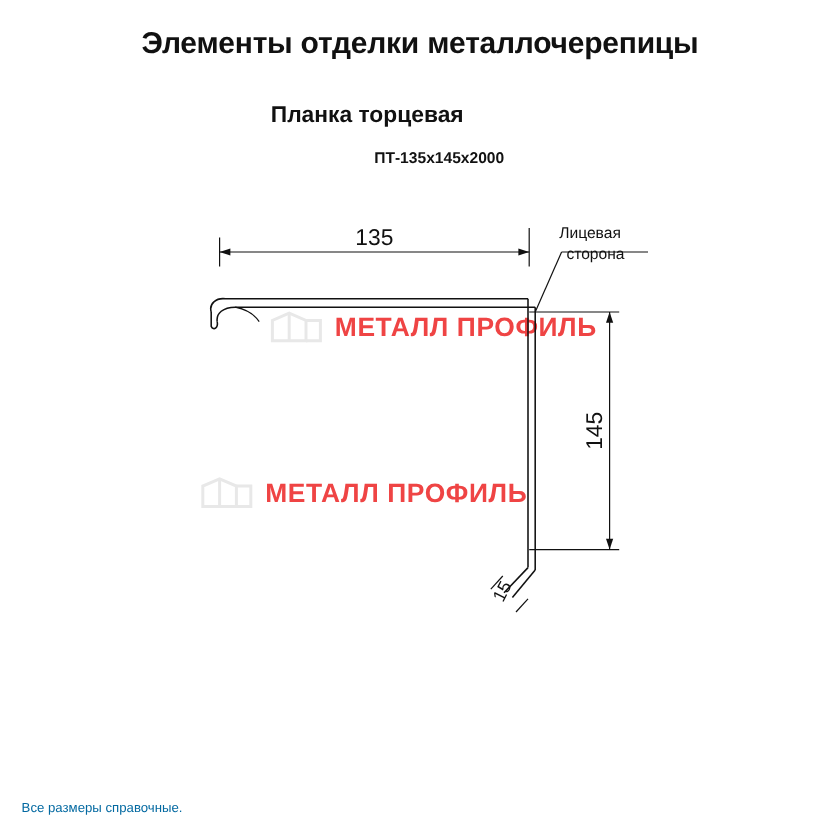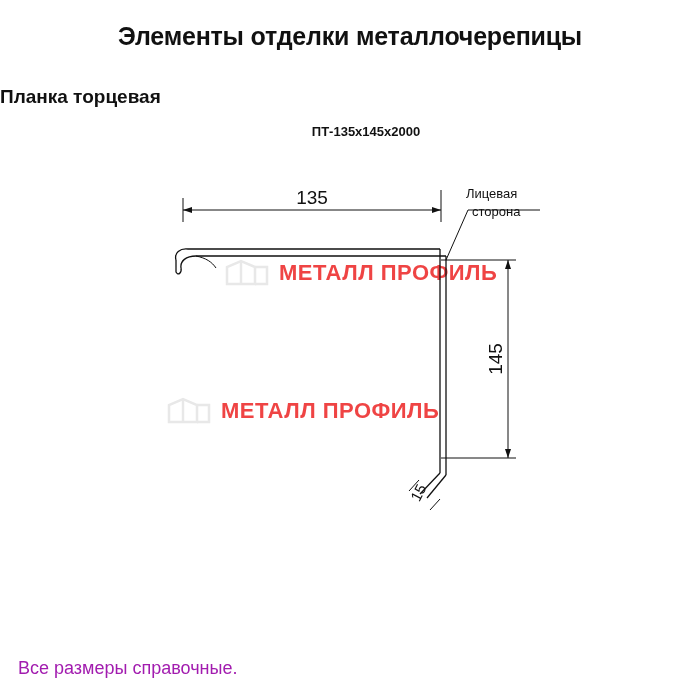--- a/index.html
+++ b/index.html
@@ -31,20 +31,21 @@
     font-size: 25px;
     font-weight: bold;
     letter-spacing: -0.2px;
     color: #111111;
   }
   .title-sub {
     position: absolute;
     top: 86px;
     left: 0;
     width: 612px;
+    text-align: center;
     font-size: 19px;
     font-weight: bold;
     color: #111111;
   }
   .title-code {
     position: absolute;
     top: 124px;
     left: 0;
     width: 700px;
     text-align: center;
@@ -85,23 +86,23 @@
     height: 30px;
   }
   .wm1 { left: 224px; top: 258px; }
   .wm2 { left: 166px; top: 396px; }
 
   
   .footer {
     position: absolute;
     left: 18px;
     bottom: 18px;
-    font-size: 18px;
+    font-size: 11px;
     line-height: 1.5;
-    color: #a21caf;
+    color: #0369a1;
   }
   .footer div { white-space: nowrap; }
 
   
   text {
     font-family: "Liberation Sans", sans-serif;
     fill: #111111;
   }
   .dim-text { font-size: 19px; }
   .lbl-text { font-size: 13px; }

